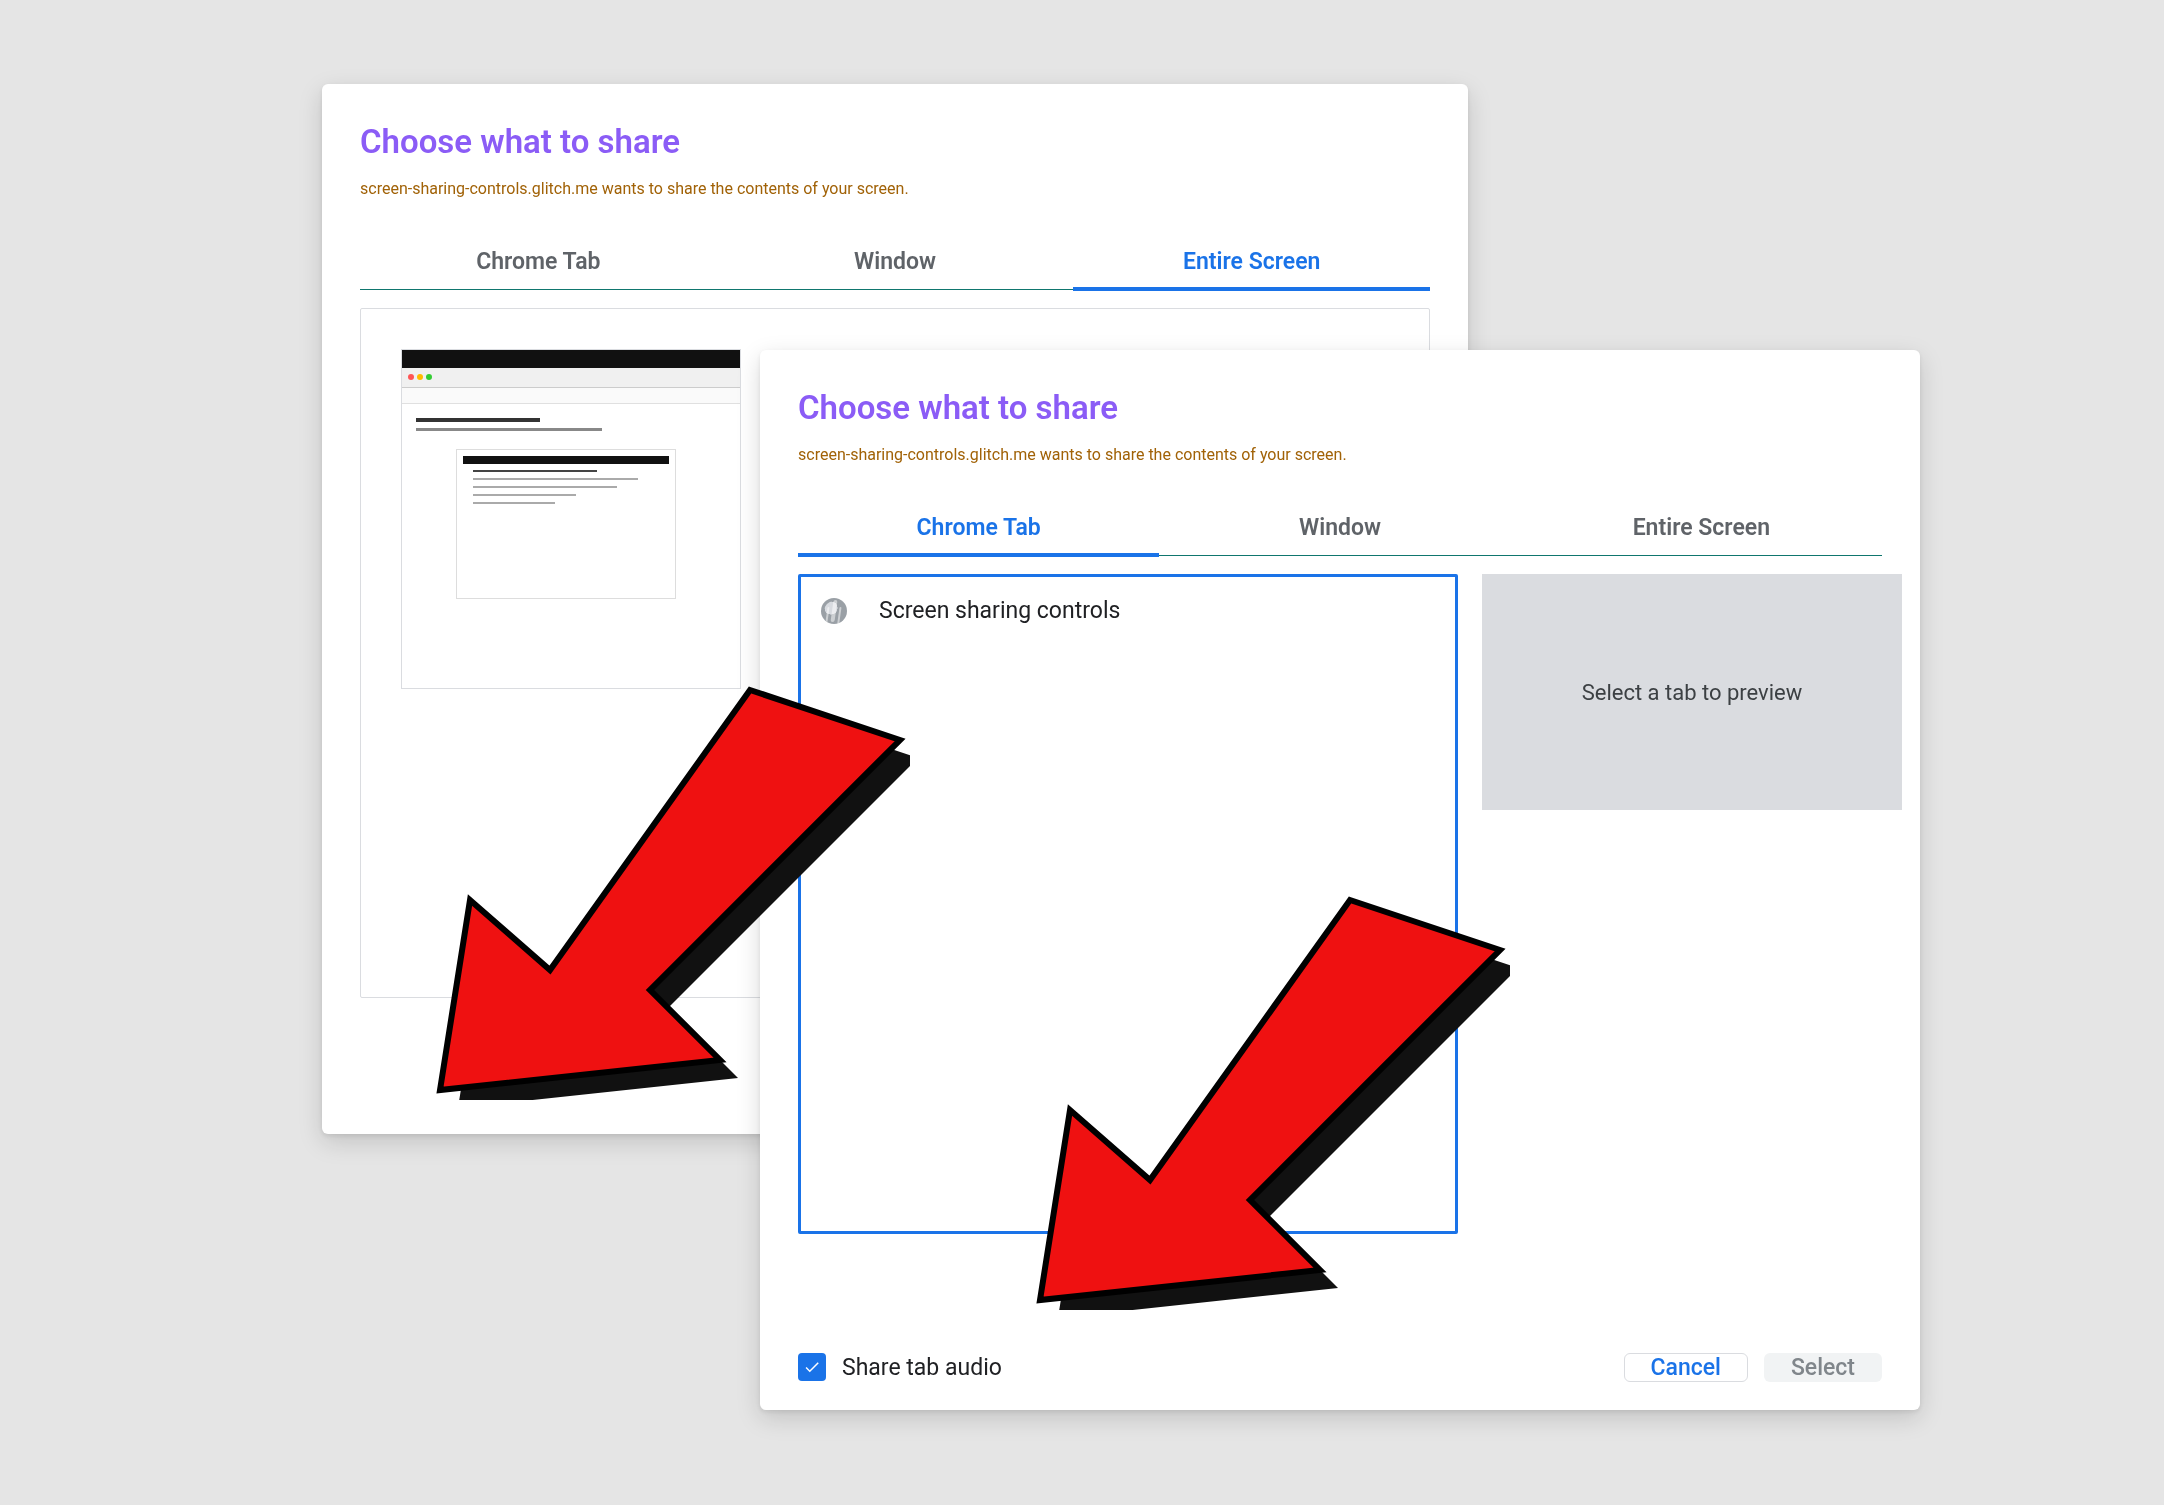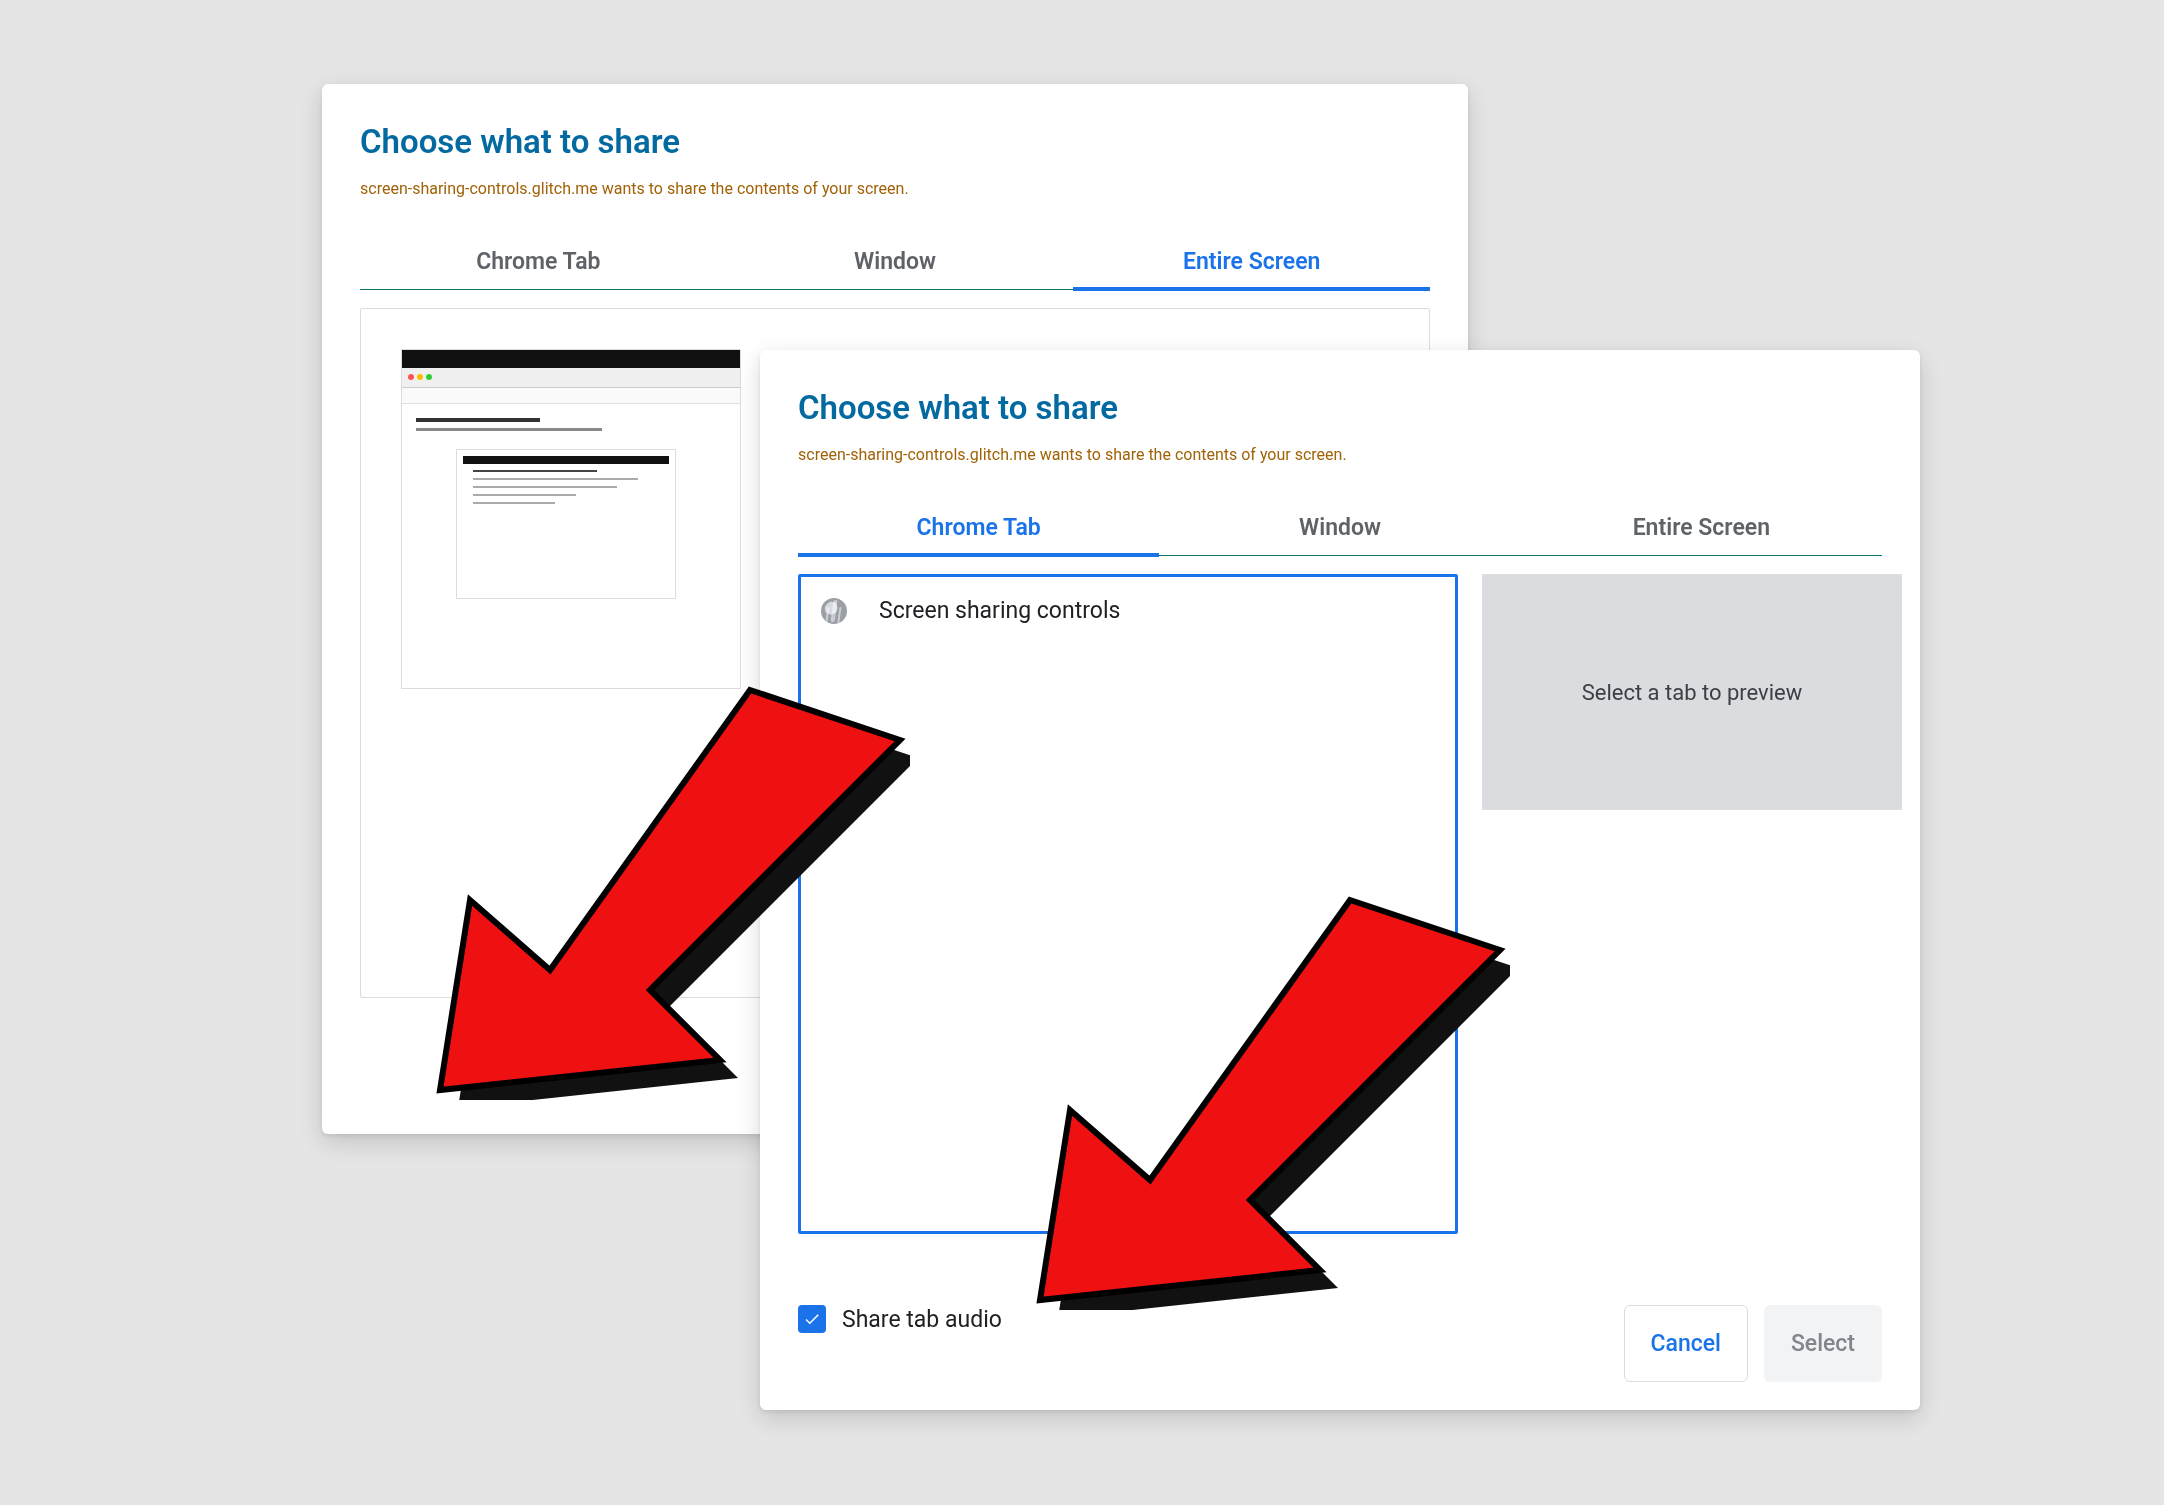--- a/index.html
+++ b/index.html
@@ -34,21 +34,21 @@
     left: 760px;
     top: 350px;
     width: 1160px;
     height: 1060px;
     padding-bottom: 34px;
   }
 
   .dlg-title {
     font-size: 33px;
     font-weight: 600;
-    color: #0369a1;
+    color: #8b5cf6;
     margin-bottom: 18px;
   }
 
   .dlg-subtitle {
     font-size: 16px;
     color: #a16207;
     margin-bottom: 36px;
   }
 
   
@@ -182,21 +182,21 @@
     background: #1a73e8;
     display:flex; align-items:center; justify-content:center;
   }
   .chk svg { width: 18px; height: 18px; }
   .chk-label { font-size: 23px; color:#202124; }
 
   .btns { margin-left:auto; display:flex; gap: 16px; }
   .btn {
     font-size: 23px;
     font-weight: 500;
-    padding: 24px 26px;
+    padding: 0 26px;
     border-radius: 6px;
     cursor: pointer;
     border: 1px solid transparent;
   }
   .btn-cancel {
     color:#1a73e8;
     background:#fff;
     border-color:#dadce0;
   }
   .btn-share {

